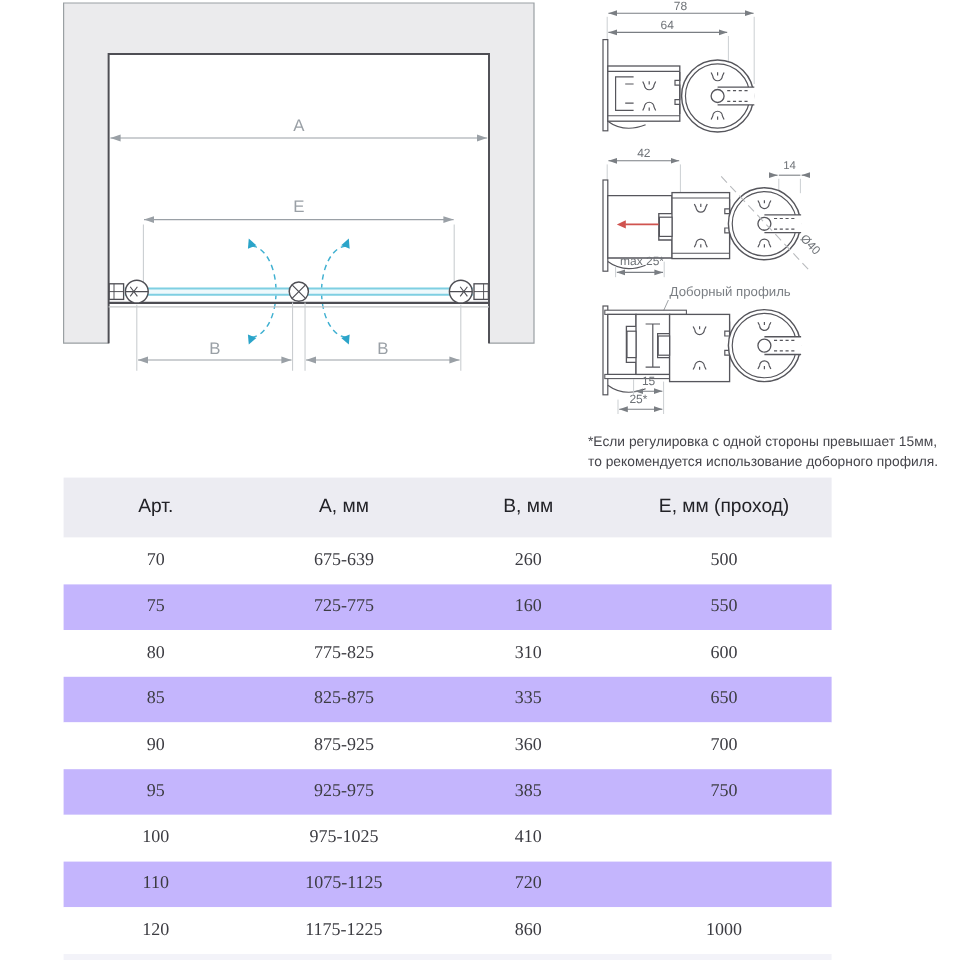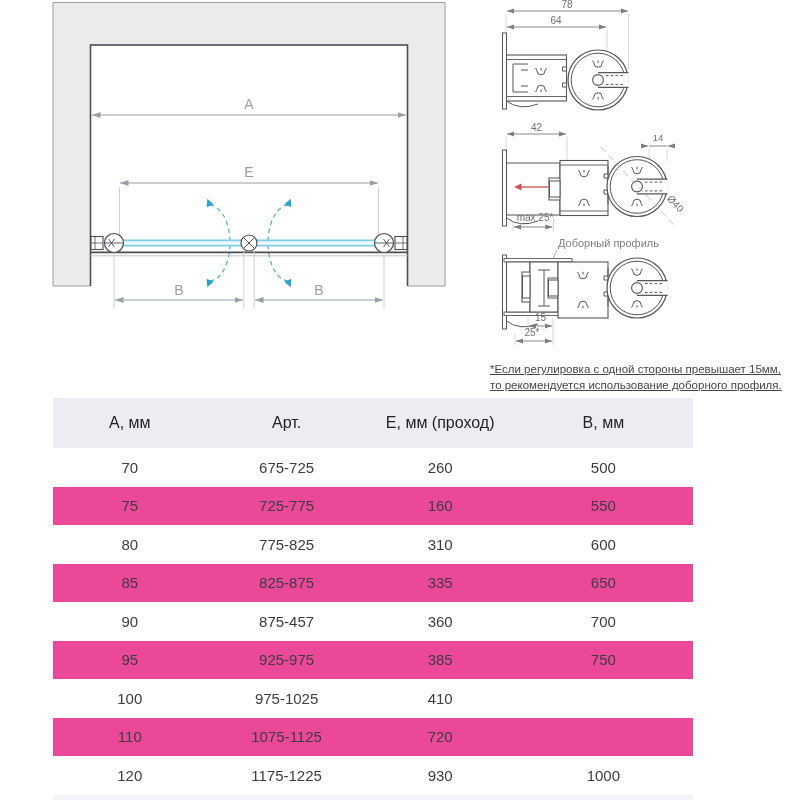--- a/index.html
+++ b/index.html
@@ -5,27 +5,27 @@
   html,body{margin:0;padding:0;background:#fff;width:800px;height:800px;
     font-family:"Liberation Sans",sans-serif;position:relative;overflow:hidden;}
   .abs{position:absolute;}
   #door-svg{left:40px;top:0;}
   #profiles-svg{left:478px;top:0;}
   svg text{font-family:"Liberation Sans",sans-serif;}
   .dim-letter{fill:#9aa0a6;font-size:14px;text-anchor:middle;}
   .pdim{fill:#6e7277;font-size:10px;text-anchor:middle;}
   .pdim-small{fill:#6e7277;font-size:9.5px;text-anchor:middle;}
   .plabel{fill:#7b7f84;font-size:11px;}
-  .footnote{left:490px;top:361px;width:302px;font-size:11.5px;line-height:1.42;color:#46464c;text-decoration:underline;}
+  .footnote{left:490px;top:361px;width:302px;font-size:11.5px;line-height:1.42;color:#46464c;}
   .spec-table{left:53px;top:398px;width:640px;}
   .thead{height:50px;background:#ececf2;display:grid;grid-template-columns:24% 25% 23% 28%;
     align-items:center;text-align:center;font-size:16px;color:#222227;}
   .tr{height:38.5px;display:grid;grid-template-columns:24% 25% 23% 28%;
-    align-items:center;text-align:center;font-size:15px;color:#3c3c42;background:#fff;}
-  .tr.alt{background:#ec4899;}
+    align-items:center;text-align:center;font-size:15px;color:#3c3c42;background:#fff;font-family:Liberation Serif, serif;}
+  .tr.alt{background:#c4b5fd;}
   .sliver{height:5px;background:#f3f3f9;}
 </style>
 </head>
 <body>
 
 <svg id="door-svg" class="abs" width="430" height="345" viewBox="40 0 430 345" xmlns="http://www.w3.org/2000/svg">
   <defs>
     <marker id="arrL" viewBox="0 0 10 8" refX="10" refY="4" markerWidth="8.5" markerHeight="7" orient="auto-start-reverse">
         <path d="M10,4 L0,0.6 L0,7.4 Z" fill="#9aa0a6"></path>
       </marker>
@@ -204,29 +204,29 @@
   </g>
 </svg>
 
 <div class="abs footnote">
   <div>*Если регулировка с одной стороны превышает 15мм,</div>
   <div>то рекомендуется использование доборного профиля.</div>
 </div>
 
 <div class="abs spec-table">
   <div class="thead">
+    <div>Арт.</div>
     <div>А, мм</div>
-    <div>Арт.</div>
+    <div>В, мм</div>
     <div>Е, мм (проход)</div>
-    <div>В, мм</div>
   </div>
 
   <div class="tr">
     <div>70</div>
-    <div>675-725</div>
+    <div>675-639</div>
     <div>260</div>
     <div>500</div>
   </div>
   <div class="tr alt">
     <div>75</div>
     <div>725-775</div>
     <div>160</div>
     <div>550</div>
   </div>
   <div class="tr">
@@ -236,21 +236,21 @@
     <div>600</div>
   </div>
   <div class="tr alt">
     <div>85</div>
     <div>825-875</div>
     <div>335</div>
     <div>650</div>
   </div>
   <div class="tr">
     <div>90</div>
-    <div>875-457</div>
+    <div>875-925</div>
     <div>360</div>
     <div>700</div>
   </div>
   <div class="tr alt">
     <div>95</div>
     <div>925-975</div>
     <div>385</div>
     <div>750</div>
   </div>
   <div class="tr">
@@ -259,17 +259,17 @@
     <div>410</div>
   </div>
   <div class="tr alt">
     <div>110</div>
     <div>1075-1125</div>
     <div>720</div>
   </div>
   <div class="tr">
     <div>120</div>
     <div>1175-1225</div>
-    <div>930</div>
+    <div>860</div>
     <div>1000</div>
   </div>
   <div class="sliver"></div>
 </div>
 
 </body></html>

